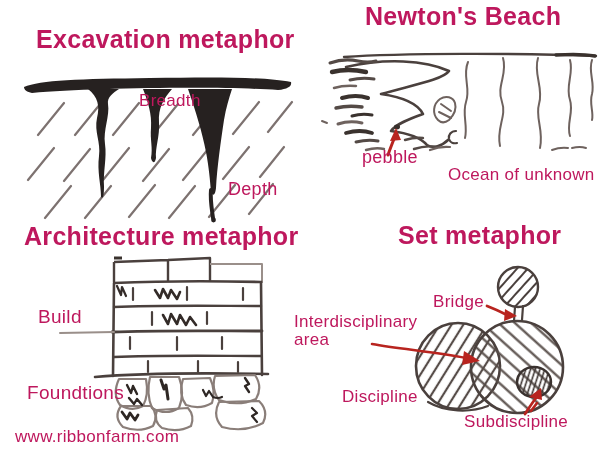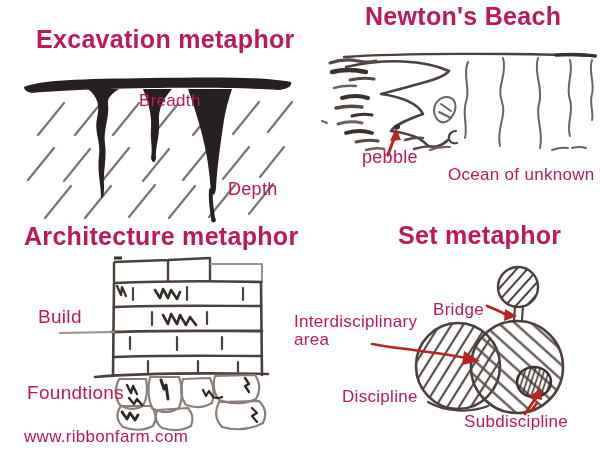--- a/index.html
+++ b/index.html
@@ -178,24 +178,24 @@
   <div class="lbl small" style="left:139px;top:59px;margin-top:32px;">Breadth</div>
   <div class="lbl mid" style="left:228px;top:179px;">Depth</div>
 
   <div class="lbl title" style="left:365px;top:2px;">Newton's Beach</div>
   <div class="lbl mid" style="left:362px;top:147px;">pebble</div>
   <div class="lbl small" style="left:448px;top:142px;margin-top:23px;">Ocean of unknown</div>
 
   <div class="lbl title" style="left:24px;top:222px;">Architecture metaphor</div>
   <div class="lbl big" style="left:30px;top:306px;margin-left:8px;">Build</div>
   <div class="lbl big" style="left:27px;top:382px;">Foundtions</div>
-  <div class="lbl url" style="left:24px;top:427px;">www.ribbonfarm.com</div>
+  <div class="lbl url" style="left:15px;top:427px;">www.ribbonfarm.com</div>
 
   <div class="lbl title" style="left:398px;top:221px;">Set metaphor</div>
-  <div class="lbl small" style="left:433px;top:292px;margin-top:8px;">Bridge</div>
+  <div class="lbl small" style="left:433px;top:292px;">Bridge</div>
   <div class="lbl small two-line" style="left:294px;top:313px;">
     <div>Interdisciplinary</div>
     <div>area</div>
   </div>
   <div class="lbl small" style="left:342px;top:387px;">Discipline</div>
   <div class="lbl small" style="left:464px;top:412px;">Subdiscipline</div>
 
 </div>
 
 </body></html>

